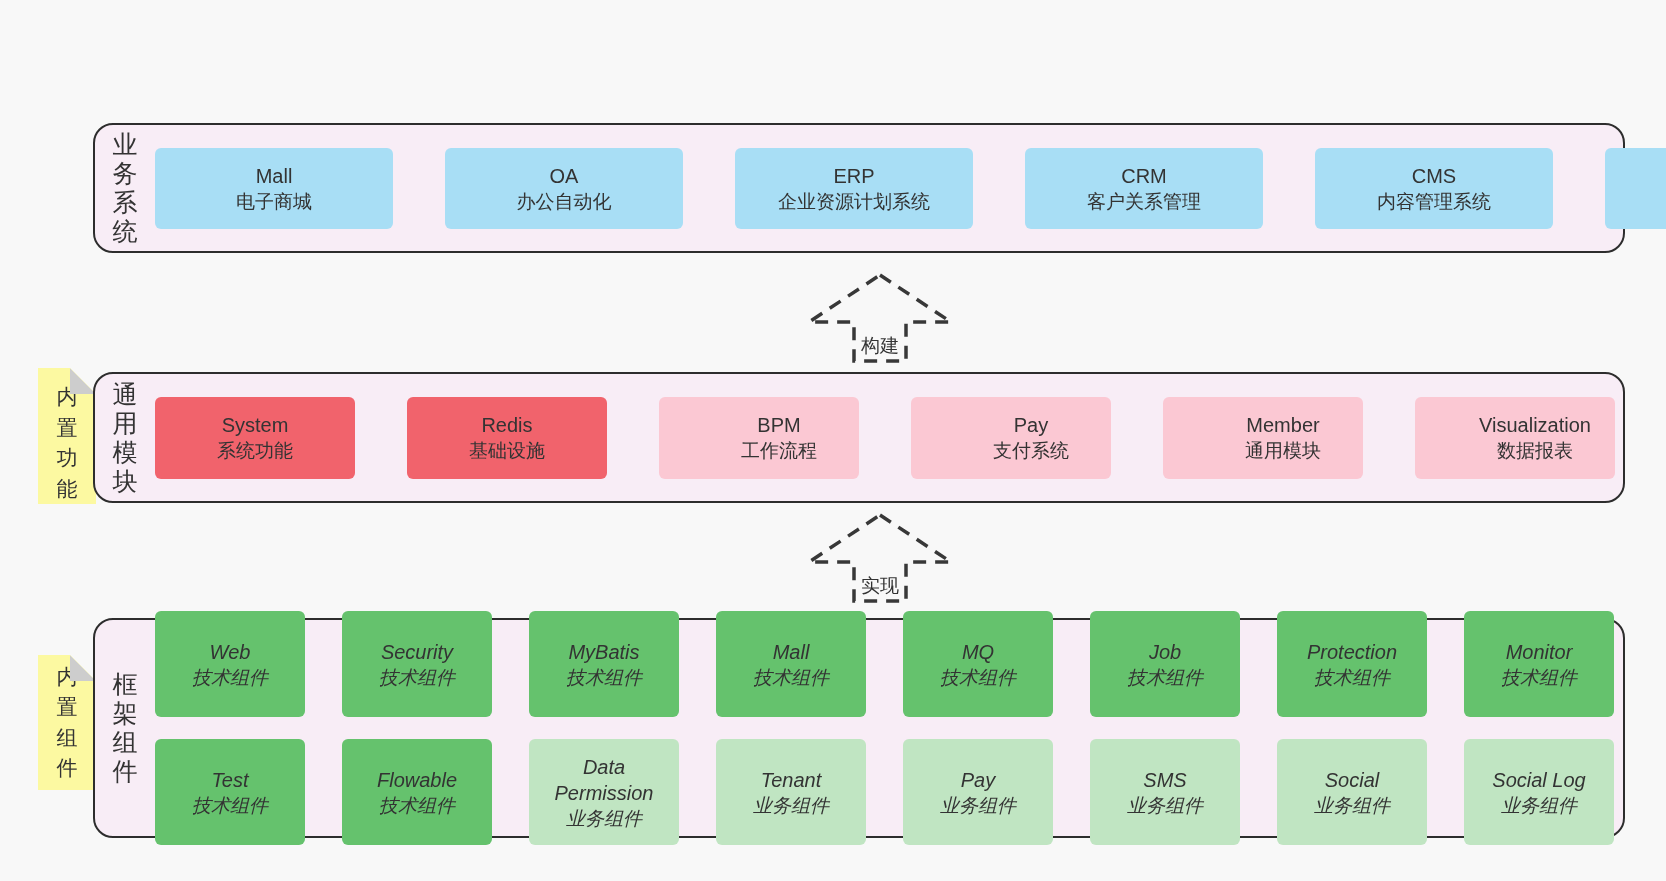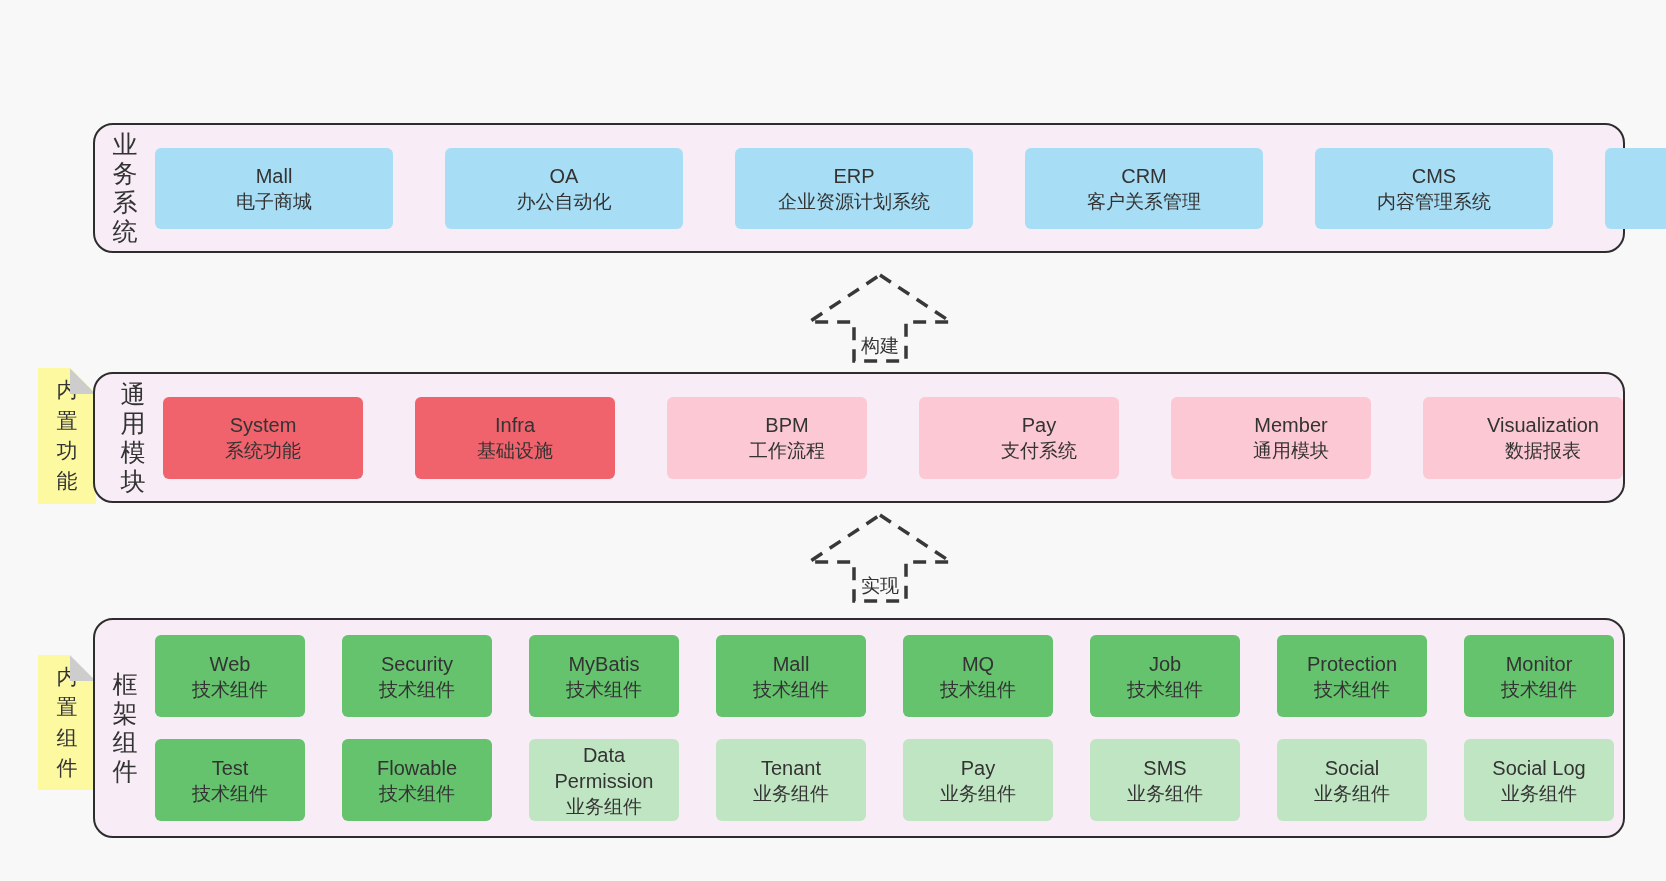--- a/index.html
+++ b/index.html
@@ -42,21 +42,21 @@
     border-radius:6px;
     display:flex;
     flex-direction:column;
     align-items:center;
     justify-content:center;
     text-align:center;
     padding:4px;
   }
   .box-lg { width:238px; height:81px; }
   .box-md { width:200px; height:82px; }
-  .box-sm { width:150px; height:82px; }
+  .box-sm { width:150px; height:106px;font-style:italic; }
   .box .en { font-size:20px; line-height:26px; }
   .box .zh { font-size:19px; line-height:25px; }
   .blue       { background:#a8def5; }
   .red        { background:#f1636c; }
   .pink       { background:#fbc8d3;padding-left:44px; }
   .green      { background:#65c26d; }
   .lightgreen { background:#c0e5c2; }
   .note {
     position:absolute;
     left:38px; width:58px;
@@ -134,35 +134,35 @@
   </div>
 </div>
 
 <div class="arrow" style="top:272px;">
   <svg width="150" height="92" viewBox="0 0 150 92">
     <polygon points="75,3 146,50 101,50 101,89 49,89 49,50 4,50" fill="none" stroke="#383838" stroke-width="3.5" stroke-dasharray="13 9"></polygon>
   </svg>
   <div class="arrow-label">构建</div>
 </div>
 
-<div class="note" style="top:368px; height:136px;">
+<div class="note" style="top:368px; height:136px;align-items:flex-end;">
   <div class="note-fold"></div>
   <div class="note-text">内置功能</div>
 </div>
-<div class="layer" style="top:372px; height:131px;justify-content:flex-end;">
+<div class="layer" style="top:372px; height:131px;">
   <div class="layer-label-col">
     <div class="layer-label">通用模块</div>
   </div>
   <div class="boxes-row">
     <div class="box box-md red">
       <span class="en">System</span>
       <span class="zh">系统功能</span>
     </div>
     <div class="box box-md red">
-      <span class="en">Infra</span>
+      <span class="en">Redis</span>
       <span class="zh">基础设施</span>
     </div>
     <div class="box box-md pink">
       <span class="en">BPM</span>
       <span class="zh">工作流程</span>
     </div>
     <div class="box box-md pink">
       <span class="en">Pay</span>
       <span class="zh">支付系统</span>
     </div>

